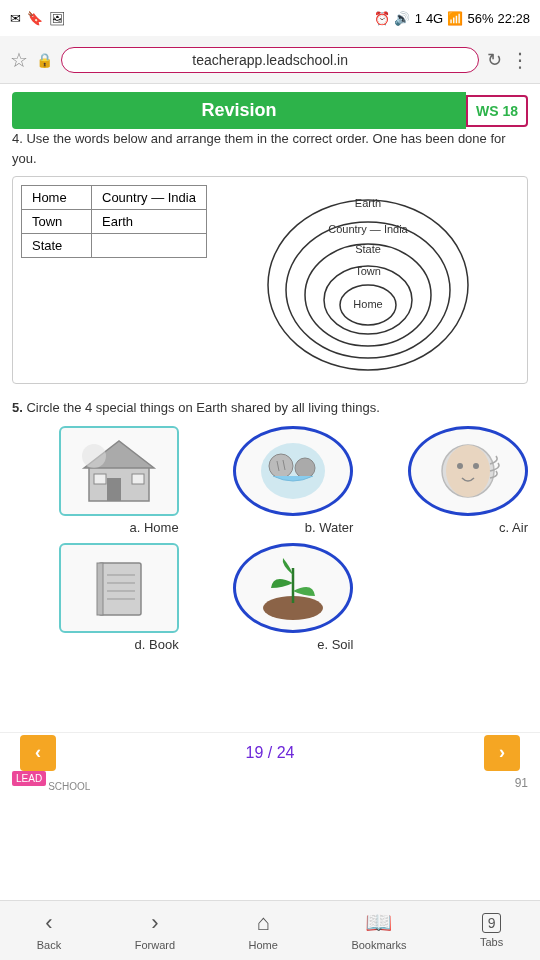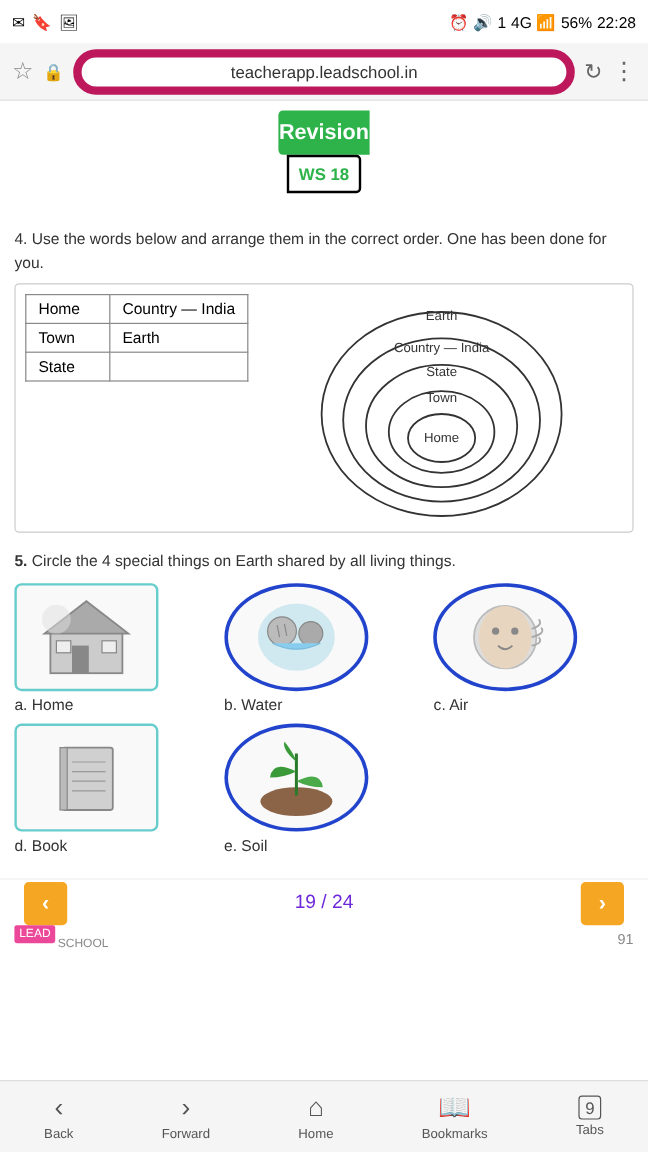--- a/index.html
+++ b/index.html
@@ -34,21 +34,21 @@
       align-items: center;
       padding: 0 10px;
       gap: 8px;
       border-bottom: 1px solid #ddd;
     }
     .browser-bar .star { font-size: 20px; color: #888; }
     .browser-bar .lock { font-size: 14px; color: #888; }
     .browser-url {
       flex: 1;
       background: #fff;
-      border: 7px solid #be185d;
+      border: 1px solid #be185d;
       border-radius: 20px;
       padding: 4px 12px;
       font-size: 14px;
       color: #333;
       text-align: center;
     }
     .browser-bar .refresh { font-size: 18px; color: #666; }
     .browser-bar .more { font-size: 20px; color: #666; }
 
     
@@ -57,35 +57,34 @@
       padding: 8px 12px;
       height: 748px;
       overflow: hidden;
       position: relative;
     }
 
     
     .revision-header {
       display: flex;
       align-items: center;
-      margin-bottom: 28px;
-      flex-direction: column;
+      margin-bottom: 0;
     }
     .revision-btn {
       background: #2db34a;
       color: #fff;
       font-size: 18px;
       font-weight: bold;
       padding: 8px 0;
       flex: 1;
       text-align: center;
       border-radius: 4px 0 0 4px;
     }
     .ws-badge {
-      border: 2px solid #000000;
+      border: 2px solid #be185d;
       color: #2db34a;
       font-size: 14px;
       font-weight: bold;
       padding: 6px 8px;
       border-radius: 0 4px 4px 0;
       background: #fff;
       white-space: nowrap;
     }
 
     
@@ -131,21 +130,21 @@
     .q5-section { margin-top: 10px; }
     .q5-grid {
       display: grid;
       grid-template-columns: repeat(3, 1fr);
       gap: 8px;
       margin-top: 8px;
     }
     .q5-item {
       display: flex;
       flex-direction: column;
-      align-items: flex-start;
+      align-items: flex-end;
       gap: 4px;
     }
     .q5-img-box {
       width: 120px;
       height: 90px;
       border: 2px solid #6cc;
       border-radius: 6px;
       display: flex;
       align-items: center;
       justify-content: center;

